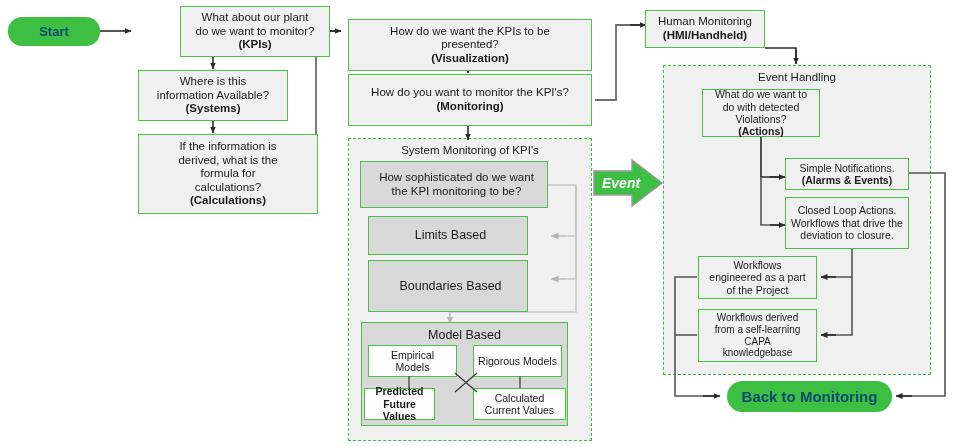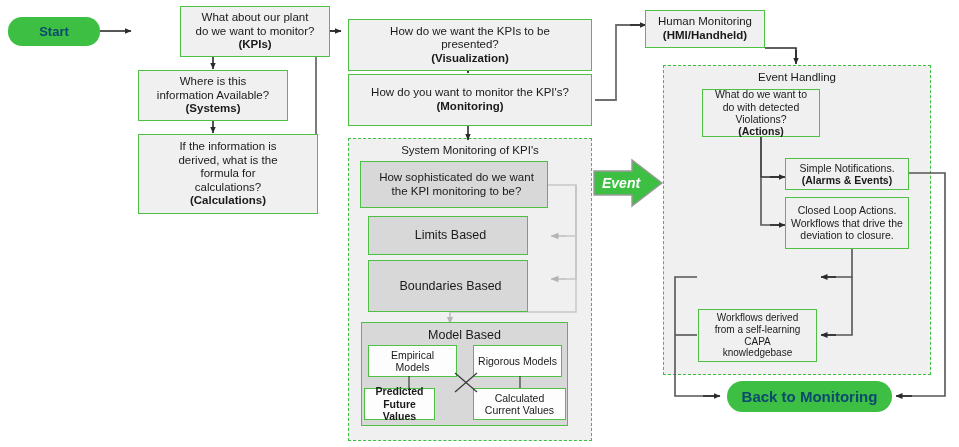--- a/index.html
+++ b/index.html
@@ -316,20 +316,27 @@
   </div>
 
   <div class="node" style="left:785px;top:197px;width:124px;height:52px;font-size:10.5px;">
     <div>
       <span class="tx">Closed Loop Actions.</span>
       <span class="tx">Workflows that drive the</span>
       <span class="tx">deviation to closure.</span>
     </div>
   </div>
 
+  <div class="node" style="left:698px;top:256px;width:119px;height:43px;font-size:10.5px;">
+    <div>
+      <span class="tx">Workflows</span>
+      <span class="tx">engineered as a part</span>
+      <span class="tx">of the Project</span>
+    </div>
+  </div>
 
   <div class="node" style="left:698px;top:309px;width:119px;height:53px;font-size:10px;">
     <div>
       <span class="tx">Workflows derived</span>
       <span class="tx">from a self-learning</span>
       <span class="tx">CAPA</span>
       <span class="tx">knowledgebase</span>
     </div>
   </div>
 

